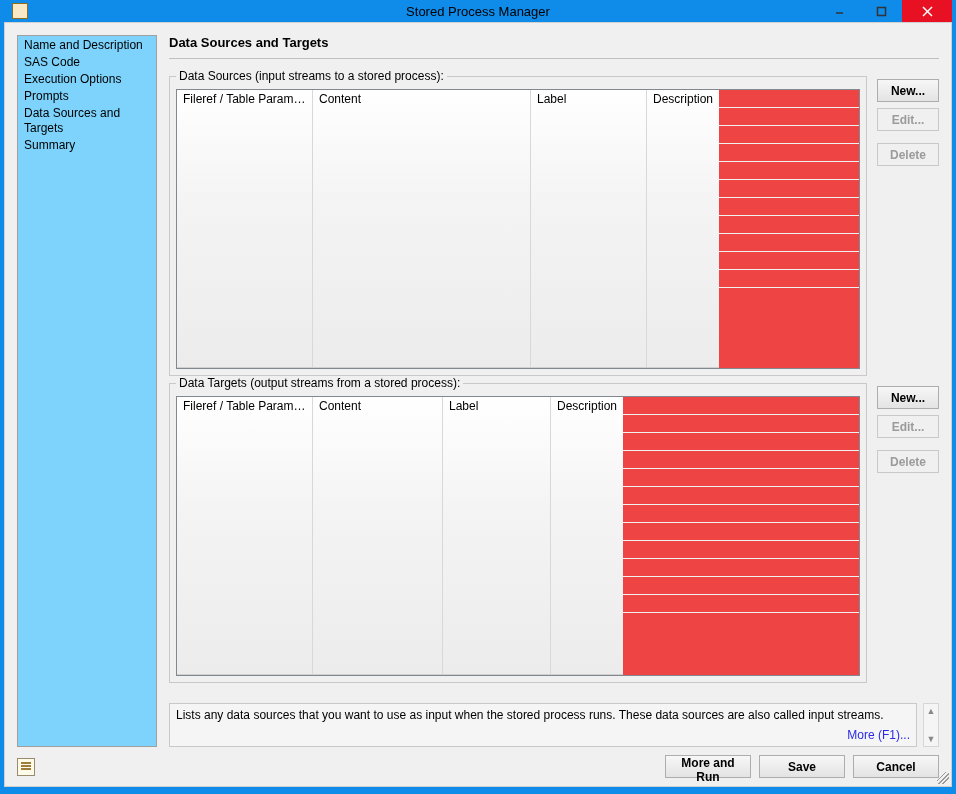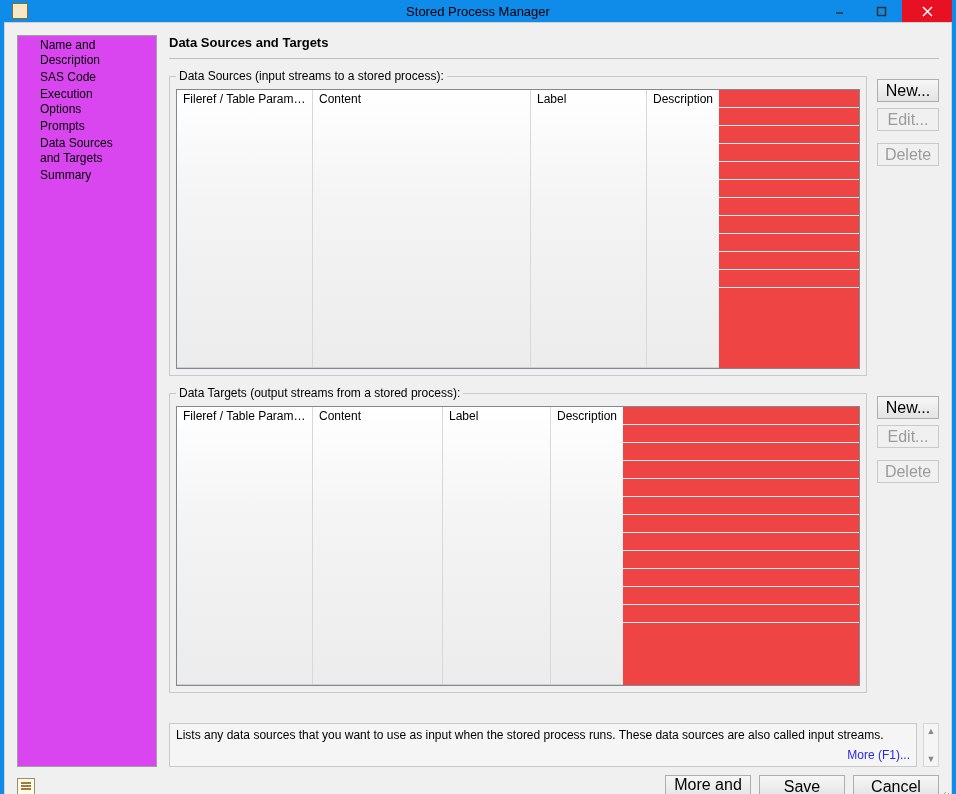--- a/index.html
+++ b/index.html
@@ -73,22 +73,22 @@
   .content {
     flex: 1;
     display: flex;
     padding: 12px 12px 4px 12px;
     gap: 12px;
     min-height: 0;
   }
   .sidebar {
     width: 140px;
     border: 1px solid #a0a0a0;
-    background: #d946ef;
-    padding: 2px 16px;
+    background: #7dd3fc;
+    padding: 2px 0;
   }
   .side-item {
     padding: 0 6px 2px 6px;
     cursor: default;
     color: #000;
     font-size: 12px;
     line-height: 15px;
   }
   .main {
     flex: 1;
@@ -102,21 +102,21 @@
     margin: 0 0 4px 0;
     color: #000;
   }
   .header-rule {
     border: none;
     border-top: 1px solid #c0c0c0;
     margin: 4px 0 10px 0;
   }
   .group {
     position: relative;
-    margin-bottom: 10px;
+    margin-bottom: 0;
   }
   .group-row {
     display: flex;
     align-items: flex-start;
     gap: 10px;
   }
   fieldset {
     border: 1px solid #c9c9c9;
     padding: 6px;
     margin: 0;
@@ -173,26 +173,27 @@
   }
   .btn-col {
     width: 62px;
     display: flex;
     flex-direction: column;
     gap: 6px;
     padding-top: 10px;
   }
   button.btn {
     height: 23px;
-    font-size: 16px;
+    font-size: 12px;
     font-family: inherit;
     background: linear-gradient(#f7f7f7,#e3e3e3);
     border: 1px solid #adadad;
     cursor: default;
     padding: 0 4px;
+    font-weight: bold;
   }
   button.btn:disabled {
     color: #9b9b9b;
     background: #f0f0f0;
     border-color: #c9c9c9;
   }
   .btn-col .spacer { flex: 1; }
   .help-row {
     display: flex;
     gap: 6px;

